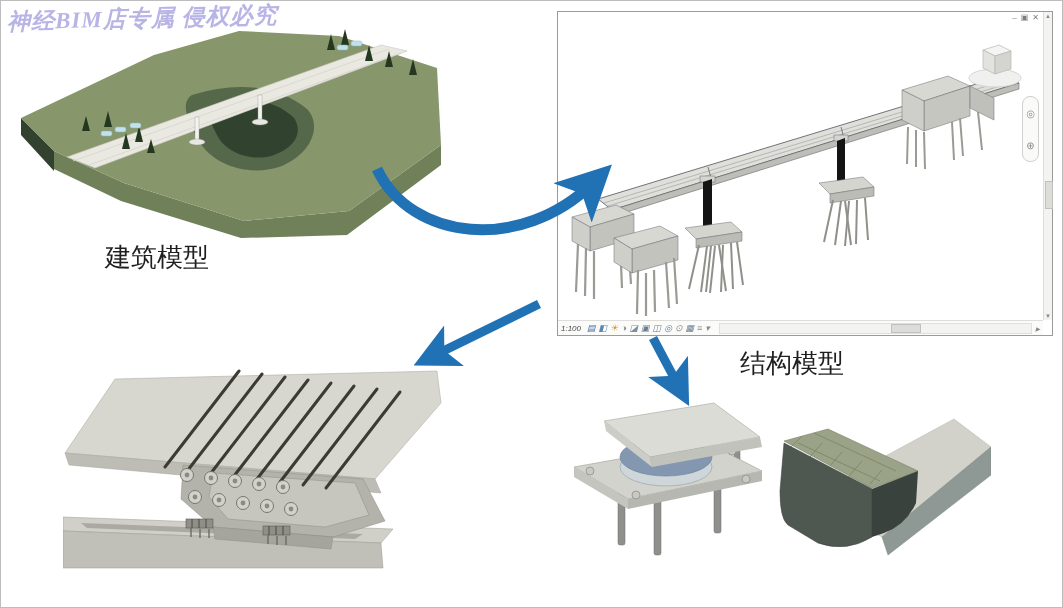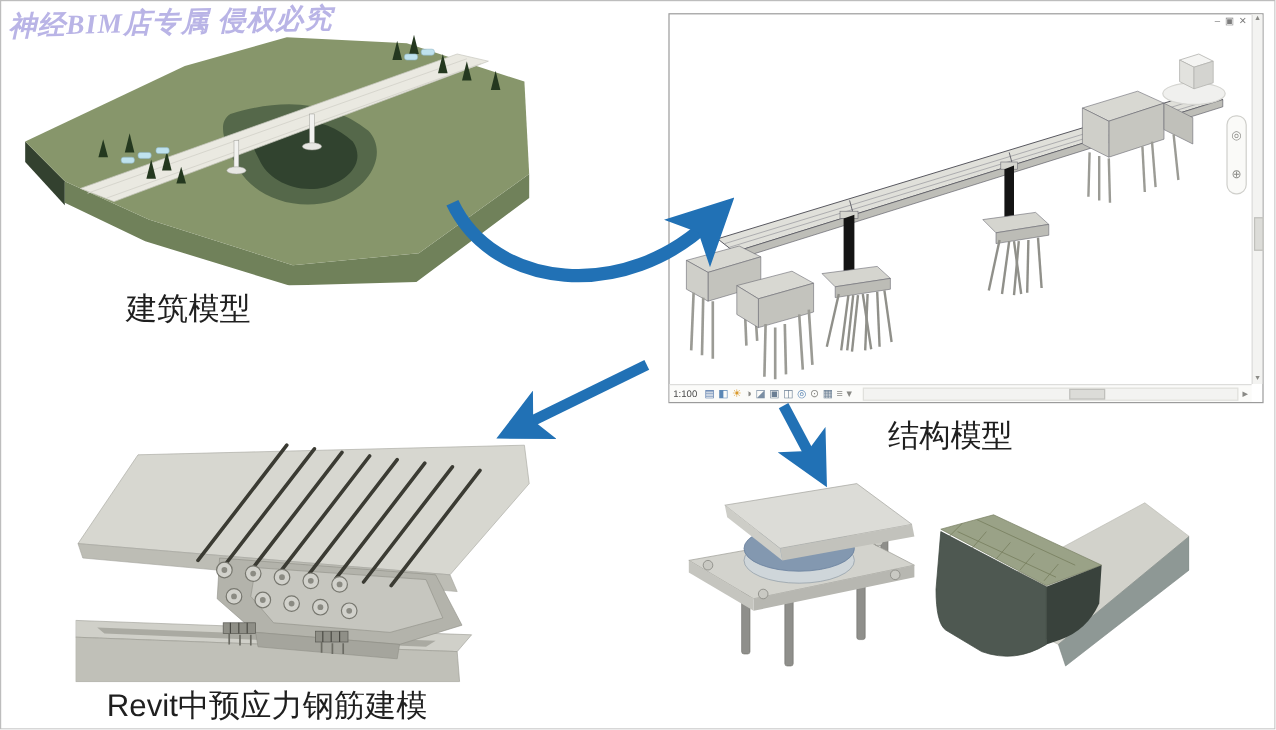--- a/index.html
+++ b/index.html
@@ -29,21 +29,21 @@
   .viewcube{position:absolute;left:408px;top:26px;width:58px;height:54px;}
   .navbar{position:absolute;left:464px;top:84px;width:17px;height:66px;border:1px solid #cfcfcb;
           border-radius:8px;background:#fafaf8;display:flex;flex-direction:column;align-items:center;
           justify-content:space-around;font-size:10px;color:#8d8d89;box-sizing:border-box;}
   .vscroll{position:absolute;right:0;top:0;bottom:15px;width:9px;background:#f3f3f1;
            border-left:1px solid #dddddb;box-sizing:border-box;font-size:6px;color:#8a8a86;text-align:center;}
   .vscroll .up{position:absolute;top:1px;left:0;right:0;}
   .vscroll .down{position:absolute;bottom:1px;left:0;right:0;}
   .vthumb{position:absolute;top:55%;left:1px;width:6px;height:26px;background:#dcdcd8;border:1px solid #c0c0bc;}
   .viewbar{position:absolute;left:0;right:9px;bottom:0;height:15px;border-top:1px solid #dddddb;
-           background:#fbfbf9;display:flex;align-items:center;padding:0 3px;gap:3px;box-sizing:border-box;}
+           background:#fbfbf9;display:flex;align-items:center;padding:0 3px;gap:3px;box-sizing:border-box;font-style:italic;}
   .vb-scale{font-size:8px;color:#4a4a4a;margin-right:3px;}
   .vb-icon{font-size:9px;line-height:9px;cursor:default;}
   .hscroll{flex:1;height:9px;background:#f3f3f1;border:1px solid #e0e0dc;position:relative;margin-left:6px;}
   .hthumb{position:absolute;left:55%;top:0;width:28px;height:7px;background:#dcdcd8;border:1px solid #c0c0bc;}
   .hright{font-size:6px;color:#8a8a86;}
 </style>
 </head>
 <body>
 
 <div class="canvas">
@@ -327,21 +327,20 @@
         <line x1="316" y1="79" x2="304" y2="93"></line>
           <line x1="336" y1="88" x2="326" y2="98"></line>
         <line x1="248" y1="42" x2="330" y2="80"></line>
           <line x1="232" y1="52" x2="314" y2="90"></line>
       </g>
       <path d="M218,52 L306,98 L306,146 Q280,162 252,152 L222,134 Q214,128 214,100 Z" fill="#4e5851" stroke="#3c453f" stroke-width="0.6"></path>
       <path d="M306,98 L352,80 L350,112 Q340,134 318,142 L306,146 Z" fill="#39423c"></path>
     </g>
   </svg>
 
-  <div class="label label-tendon">Revit中预应力钢筋建模</div>
 
   <svg class="scene arrow-overlay" width="1063" height="608" viewBox="0 0 1063 608">
     <defs>
       <marker id="ah" markerWidth="5" markerHeight="5" refX="2.6" refY="2.5" orient="auto" markerUnits="strokeWidth">
         <path d="M0,0 L5,2.5 L0,5 L1.2,2.5 Z" class="arrow-fill"></path>
       </marker>
     </defs>
     <path class="arrow-stroke" d="M 376 168 C 410 240 520 252 592 182" stroke-width="11" marker-end="url(#ah)"></path>
     <path class="arrow-stroke" d="M 538 303 L 432 355" stroke-width="9" marker-end="url(#ah)"></path>
     <path class="arrow-stroke" d="M 652 337 L 678 386" stroke-width="9" marker-end="url(#ah)"></path>

